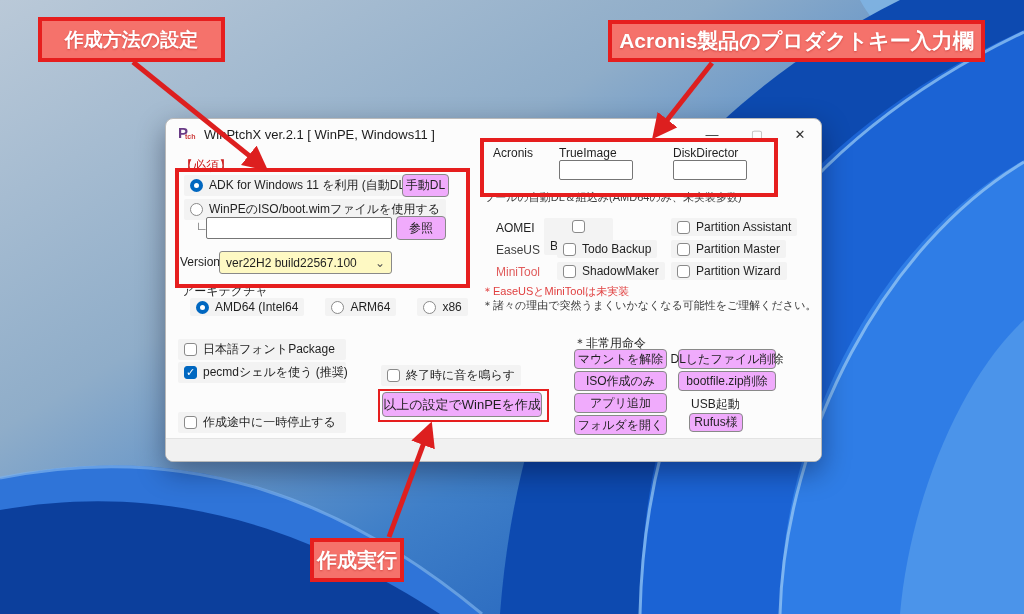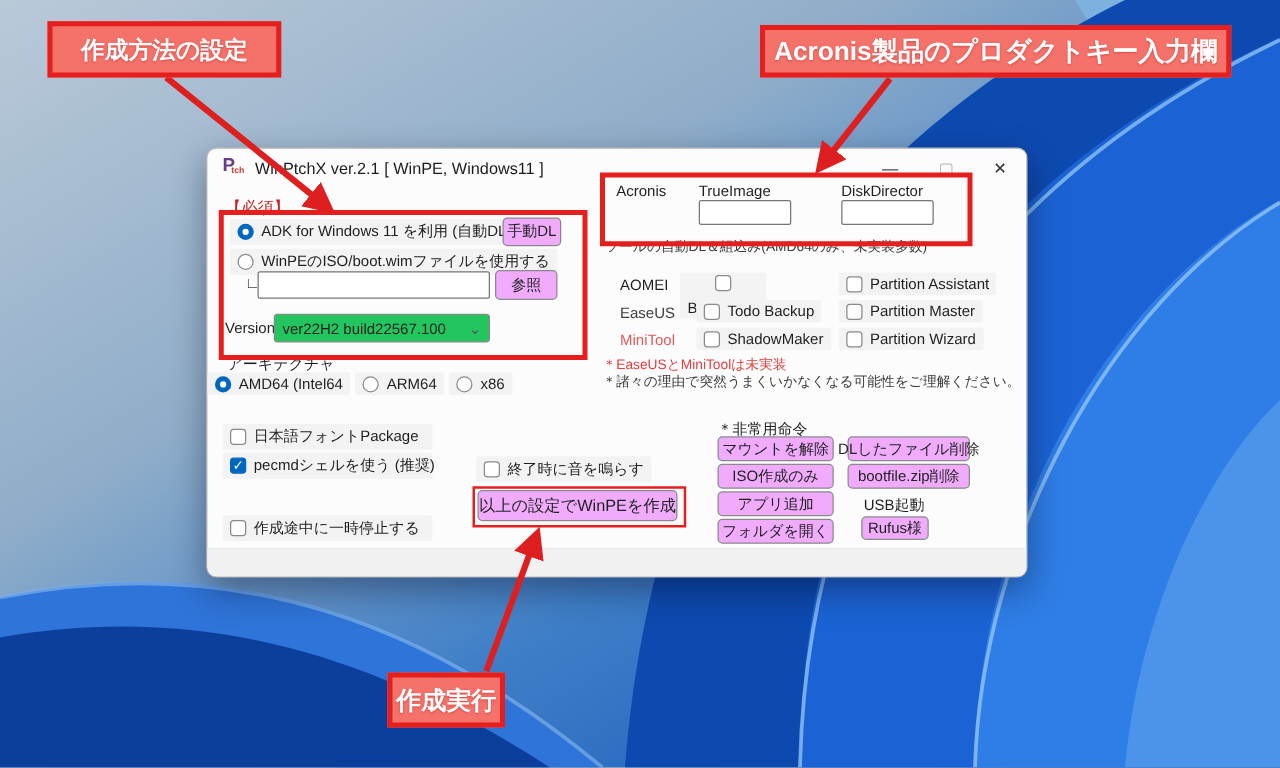--- a/index.html
+++ b/index.html
@@ -22,21 +22,21 @@
 
   
   .ctl{position:absolute;display:flex;align-items:center;gap:6px;background:#f3f3f3;
        padding:2px 6px;font-size:12px;color:#1f1f1f;border-radius:2px;white-space:nowrap;}
   .plain{position:absolute;font-size:12px;color:#1f1f1f;white-space:nowrap;}
   .small{font-size:11px;color:#3c3c3c;}
   .wbtn{position:absolute;background:#f0abfc;border:1px solid #898989;border-radius:4px;
         font-size:12px;color:#1f1f1f;display:flex;align-items:center;justify-content:center;
         white-space:nowrap;box-sizing:border-box;}
   .winput{position:absolute;background:#fff;border:1px solid #767676;border-radius:2px;box-sizing:border-box;}
-  .wselect{position:absolute;background:#22c55e;border:1px solid #898989;border-radius:3px;
+  .wselect{position:absolute;background:#fef9c3;border:1px solid #898989;border-radius:3px;
         font-size:12px;color:#1f1f1f;display:flex;align-items:center;box-sizing:border-box;
         padding:0 6px;justify-content:space-between;}
   .cb{width:13px;height:13px;border:1px solid #8a8a8a;border-radius:3px;background:#fff;
       flex:none;position:relative;box-sizing:border-box;}
   .cb.checked{background:#0067c0;border-color:#0067c0;}
   .cb.checked::after{content:"✓";color:#fff;font-size:11px;position:absolute;left:1px;top:-1px;}
   .radio{width:13px;height:13px;border:1px solid #8a8a8a;border-radius:50%;background:#fff;
       flex:none;box-sizing:border-box;}
   .radio.checked{border:4px solid #0067c0;}
   .redtext{color:#cc2222;}
@@ -107,21 +107,21 @@
     <input class="winput" style="left: 40px; top: 98px; width: 186px; height: 22px;" value="">
     <div class="wbtn" style="left:230px;top:97px;width:50px;height:24px;">参照</div>
 
     <span class="plain" style="left:14px;top:136px;">Version</span>
     <div class="wselect" style="left:53px;top:132px;width:173px;height:23px;">
       <span>ver22H2 build22567.100</span>
       <span style="color:#555;">⌄</span>
     </div>
 
     <span class="plain" style="left:16px;top:164px;">アーキテクチャ</span>
-    <div class="ctl" style="left:0;top:179px;background:none;padding:0;gap:4px;">
+    <div class="ctl" style="left:24px;top:179px;background:none;padding:0;gap:21px;">
       <span class="ctl" style="position:static;">
         <span class="radio checked"></span>
         <span>AMD64 (Intel64</span>
       </span>
       <span class="ctl" style="position:static;">
         <span class="radio"></span>
         <span>ARM64</span>
       </span>
       <span class="ctl" style="position:static;">
         <span class="radio"></span>

